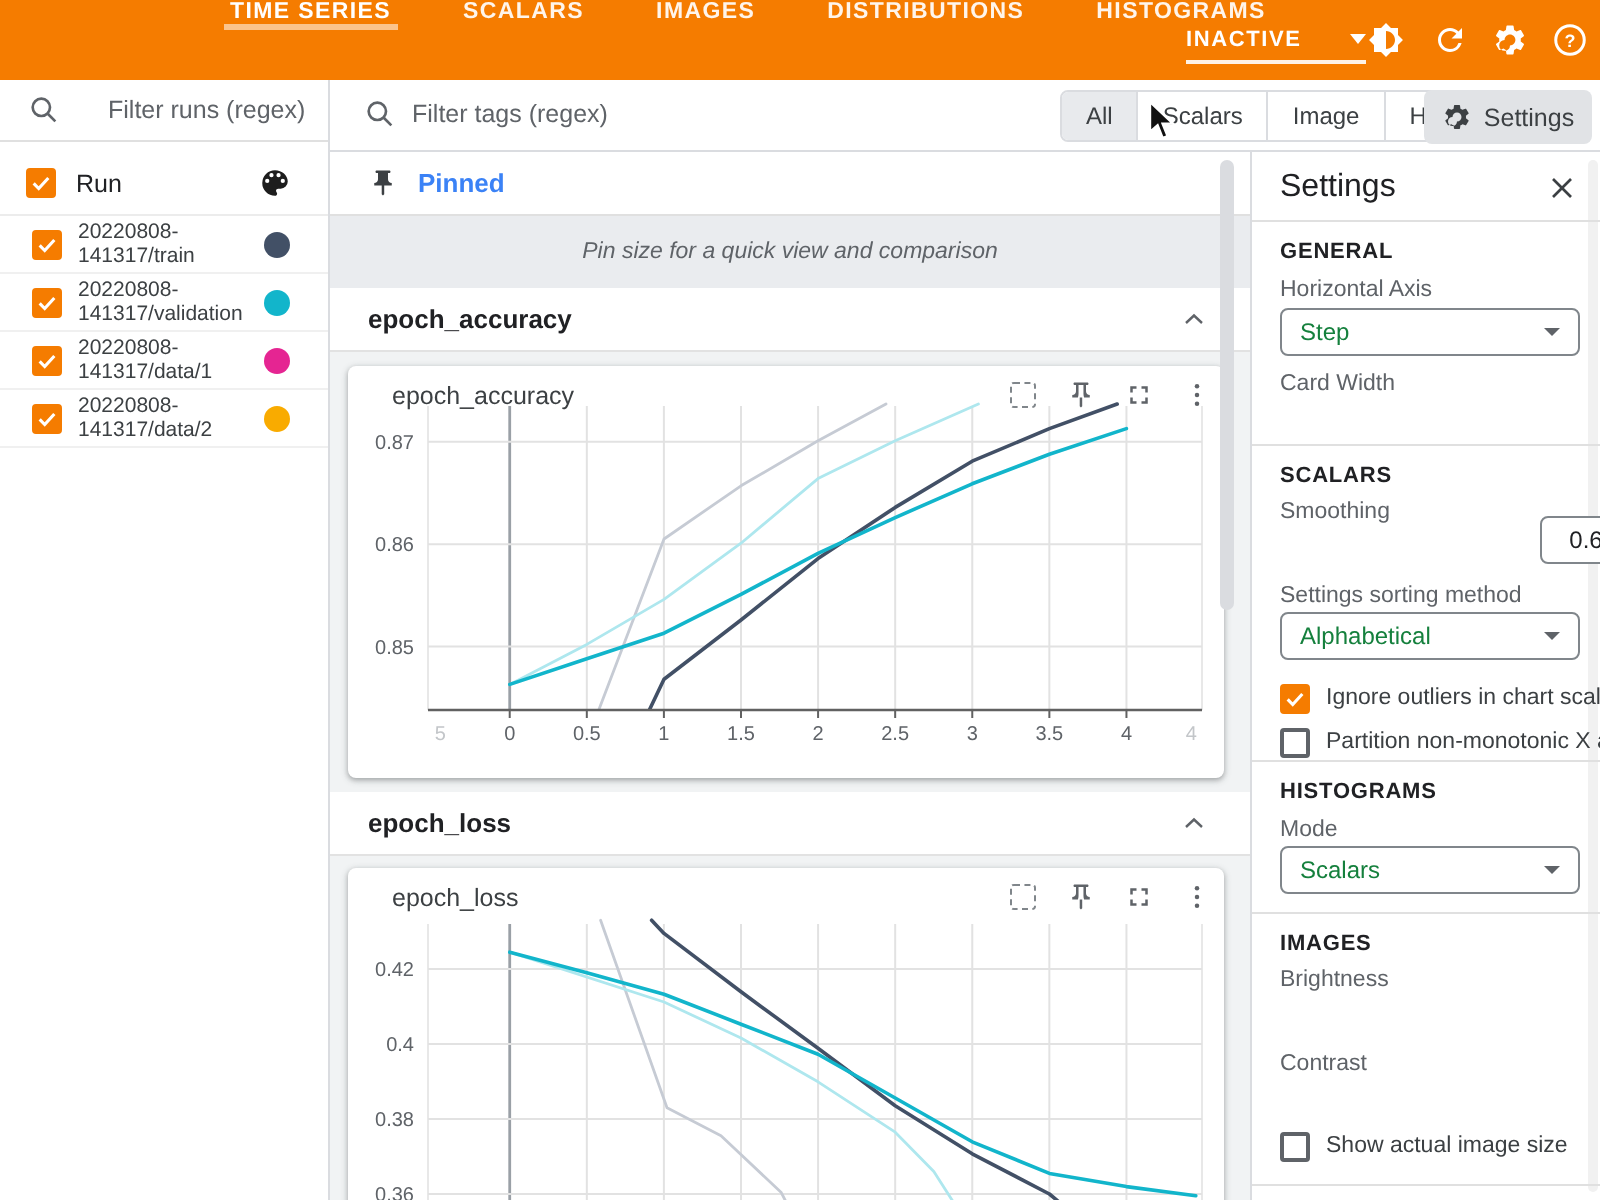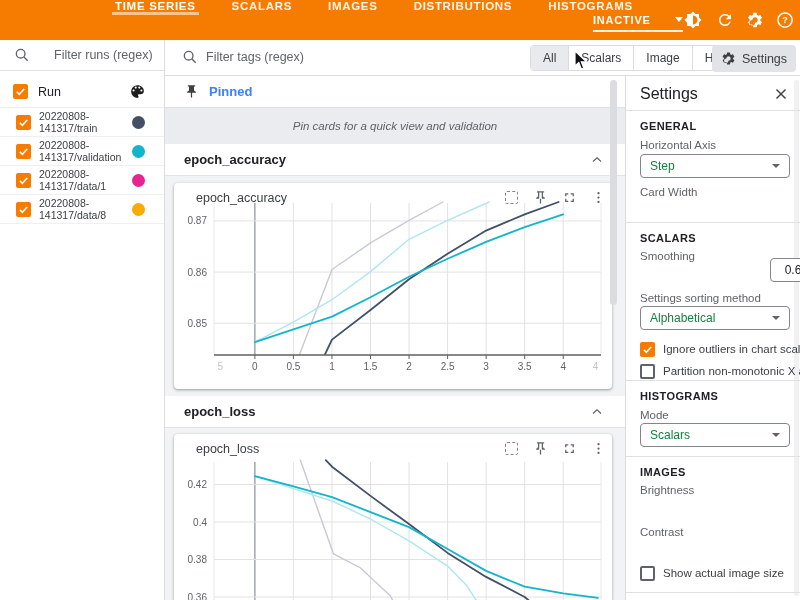--- a/index.html
+++ b/index.html
@@ -199,21 +199,21 @@
         </span>
       <span class="rtxt"><span>20220808-</span><br><span>141317/data/1</span></span>
       <span class="dot" style="background: rgb(229, 37, 146);"></span>
     </div>
     <div class="srow runrow" style="top:155px">
       <span class="cb on">
           <svg viewBox="0 0 24 24">
             <polyline points="4,12.5 9.5,18 20,6.5" fill="none" stroke="#fff" stroke-width="3.4"></polyline>
           </svg>
         </span>
-      <span class="rtxt"><span>20220808-</span><br><span>141317/data/8</span></span>
+      <span class="rtxt"><span>20220808-</span><br><span>141317/data/2</span></span>
       <span class="dot" style="background: rgb(249, 171, 0);"></span>
     </div>
   </div>
 
   <div class="abs tagbar">
     <div class="tagsearch">
       <span class="sicon">
         <svg viewBox="0 0 24 24">
             <circle cx="10" cy="10" r="6.5" fill="none" stroke="currentColor" stroke-width="2"></circle>
             <line x1="15" y1="15" x2="20.5" y2="20.5" stroke="currentColor" stroke-width="2"></line>
@@ -244,21 +244,21 @@
   </div>
 
   <div class="abs content">
     <div class="pinrow">
       <svg viewBox="0 0 24 24" fill="currentColor">
           <path d="M16 9V4h1c.55 0 1-.45 1-1s-.45-1-1-1H7c-.55 0-1 .45-1 1s.45 1 1 1h1v5c0 1.66-1.34 3-3 3v2h5.97v7l1 1 1-1v-7H19v-2c-1.66 0-3-1.34-3-3z"></path>
         </svg>
       <span class="ptitle">Pinned</span>
     </div>
     <div class="hintstrip">
-      <span>Pin cards for a quick view and validation</span>
+      <span>Pin size for a quick view and comparison</span>
     </div>
 
     <div class="sechead" style="top:68px">
       <span class="stitle">epoch_accuracy</span>
       <span class="chev">
         <svg viewBox="0 0 24 24">
             <polyline points="4,15 12,7.5 20,15" fill="none" stroke="currentColor" stroke-width="2.4"></polyline>
           </svg>
       </span>
     </div>

